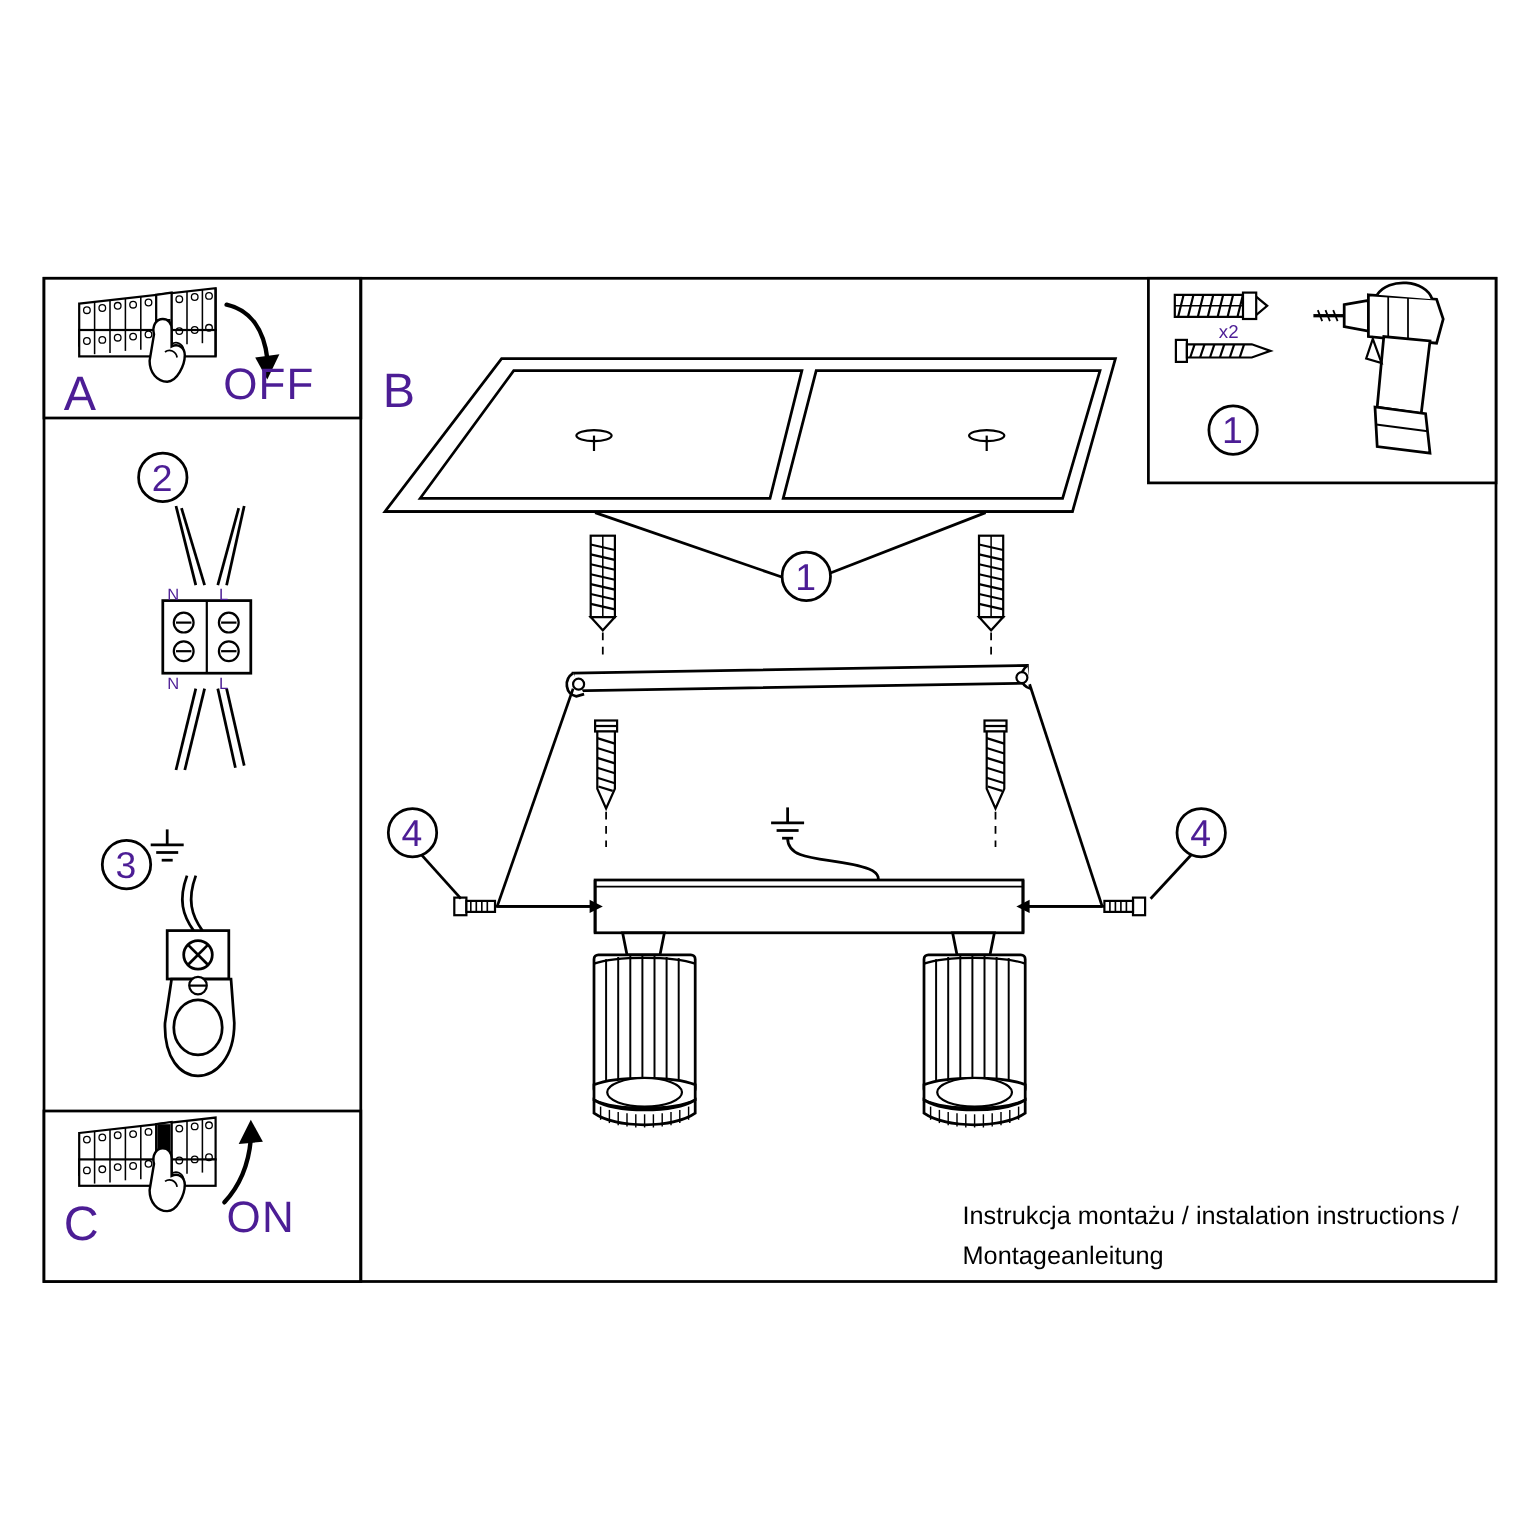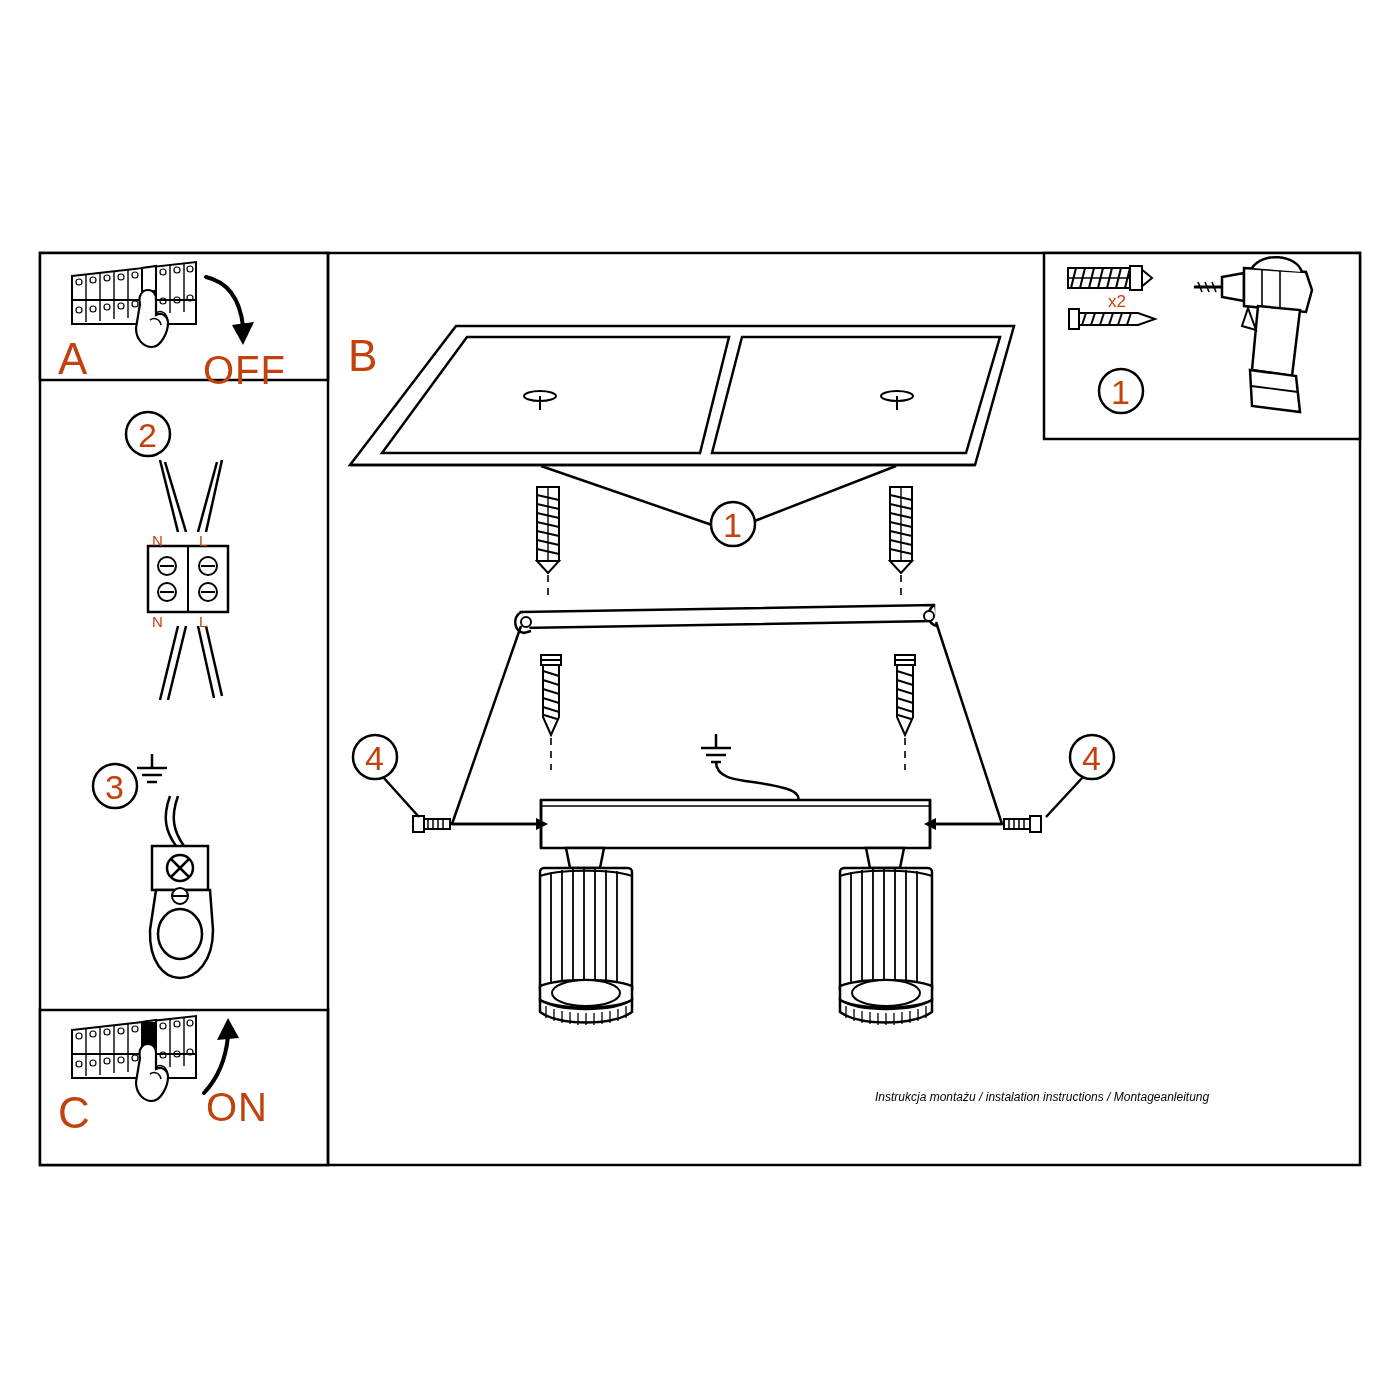--- a/index.html
+++ b/index.html
@@ -24,21 +24,21 @@
   .layer {
     position: absolute;
     left: 0; top: 0;
     width: 1400px;
     height: 1400px;
   }
   .txt {
     position: absolute;
     white-space: pre;
     font-family: "Liberation Sans", sans-serif;
-    color: #c2410c;
+    color: #4c1d95;
     line-height: 1;
   }
   .lbl-letter {
     font-size: 44px;
     font-weight: 400;
   }
   .lbl-state {
     font-size: 40px;
     font-weight: 400;
     letter-spacing: 1px;
@@ -46,23 +46,22 @@
   .lbl-num {
     font-size: 34px;
   }
   .lbl-small {
     font-size: 17px;
   }
   .lbl-tiny {
     font-size: 15px;
   }
   .caption {
-    font-size: 12px;
+    font-size: 23px;
     line-height: 1.55;
-    font-style: italic;
   }
   .caption-block {
     position: absolute;
     left: 875px;
     top: 1088px;
     width: 480px;
   }
 </style>
 </head>
 <body>
@@ -512,21 +511,21 @@
       <path d="M 1248 308 L 1242 326 L 1256 330 Z" fill="#ffffff" stroke="#000" stroke-width="2"></path>
 
       <path d="M 1250 370 L 1296 376 L 1300 412 L 1252 406 Z" fill="#ffffff" stroke="#000" stroke-width="2.5"></path>
       <line x1="1251" y1="386" x2="1298" y2="392" stroke="#000" stroke-width="1.8"></line>
     </g>
 
   </svg>
 
   <div class="txt lbl-letter" style="left:58px; top:337px;">A</div>
 
-  <div class="txt lbl-state" style="left:203px; top:330px;margin-top:20px;">OFF</div>
+  <div class="txt lbl-state" style="left:203px; top:330px;">OFF</div>
 
   <div class="txt lbl-letter" style="left:348px; top:334px;">B</div>
 
   <div class="txt lbl-letter" style="left:58px; top:1091px;">C</div>
 
   <div class="txt lbl-state" style="left:206px; top:1087px;text-align:center;">ON</div>
 
   <div class="txt lbl-num" style="left:138px; top:418px;">2</div>
 
   <div class="txt lbl-num" style="left:105px; top:770px;">3</div>

